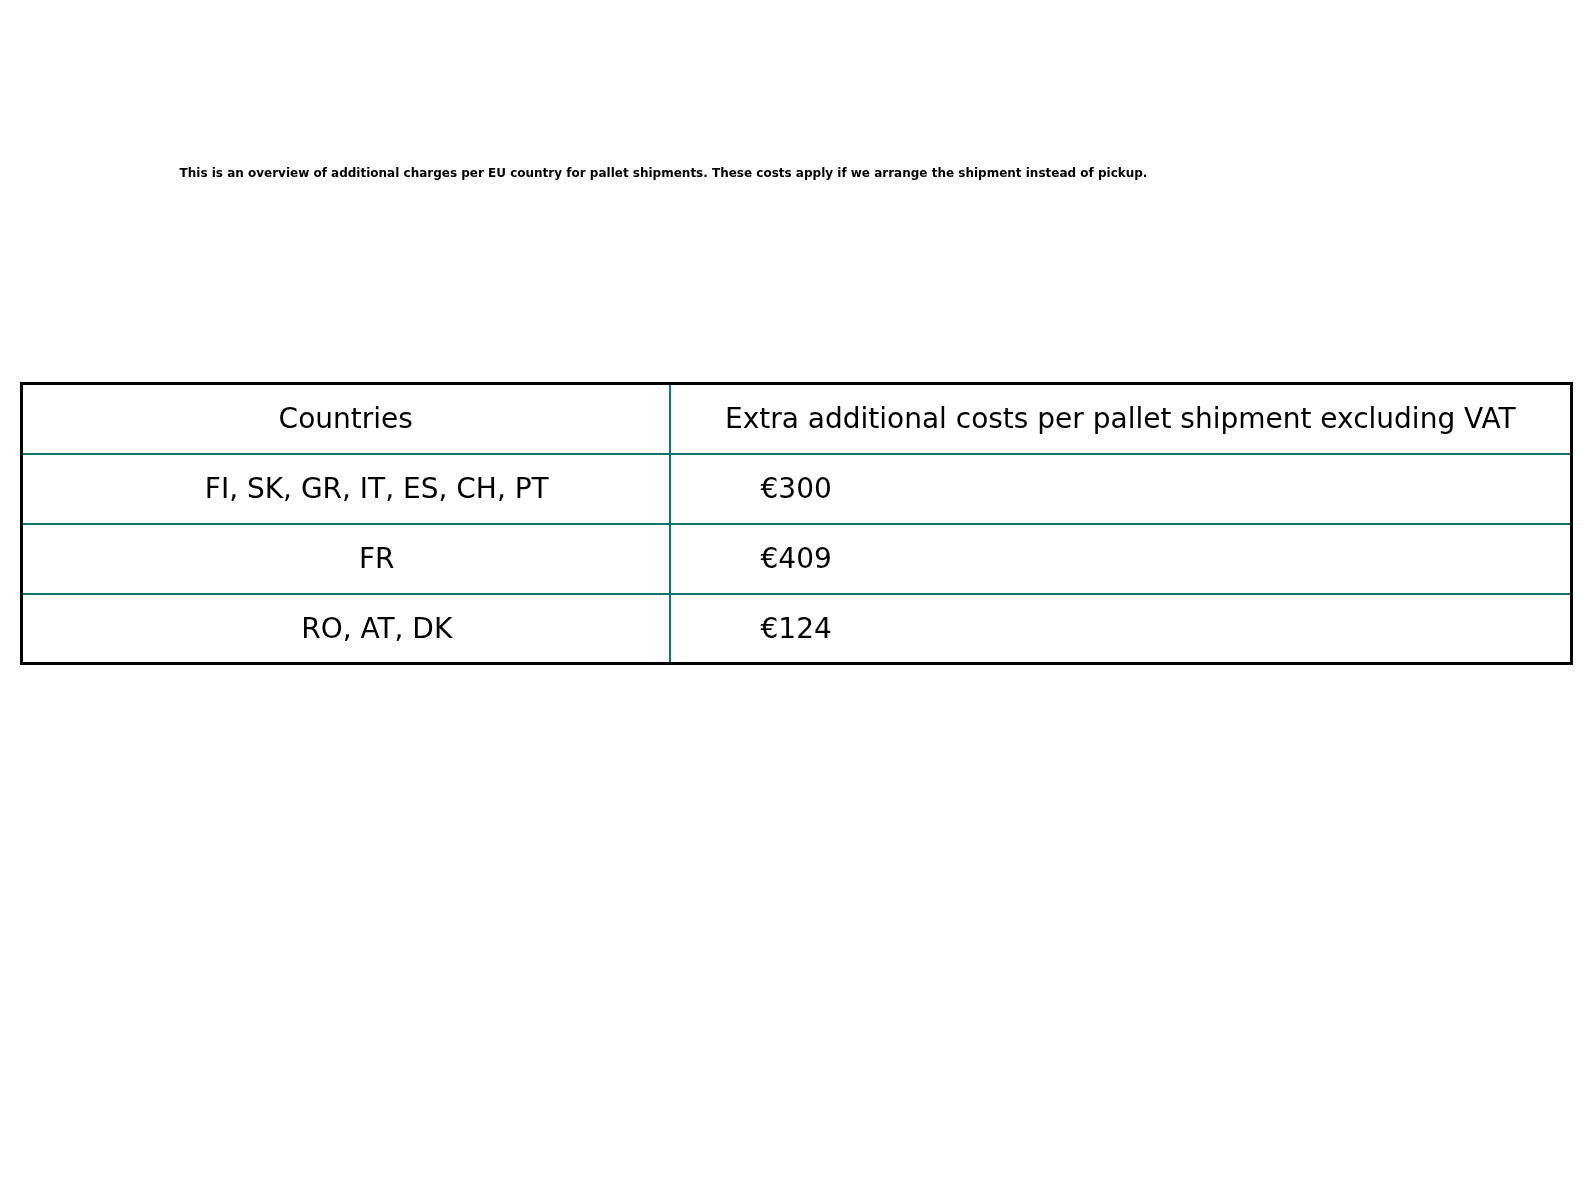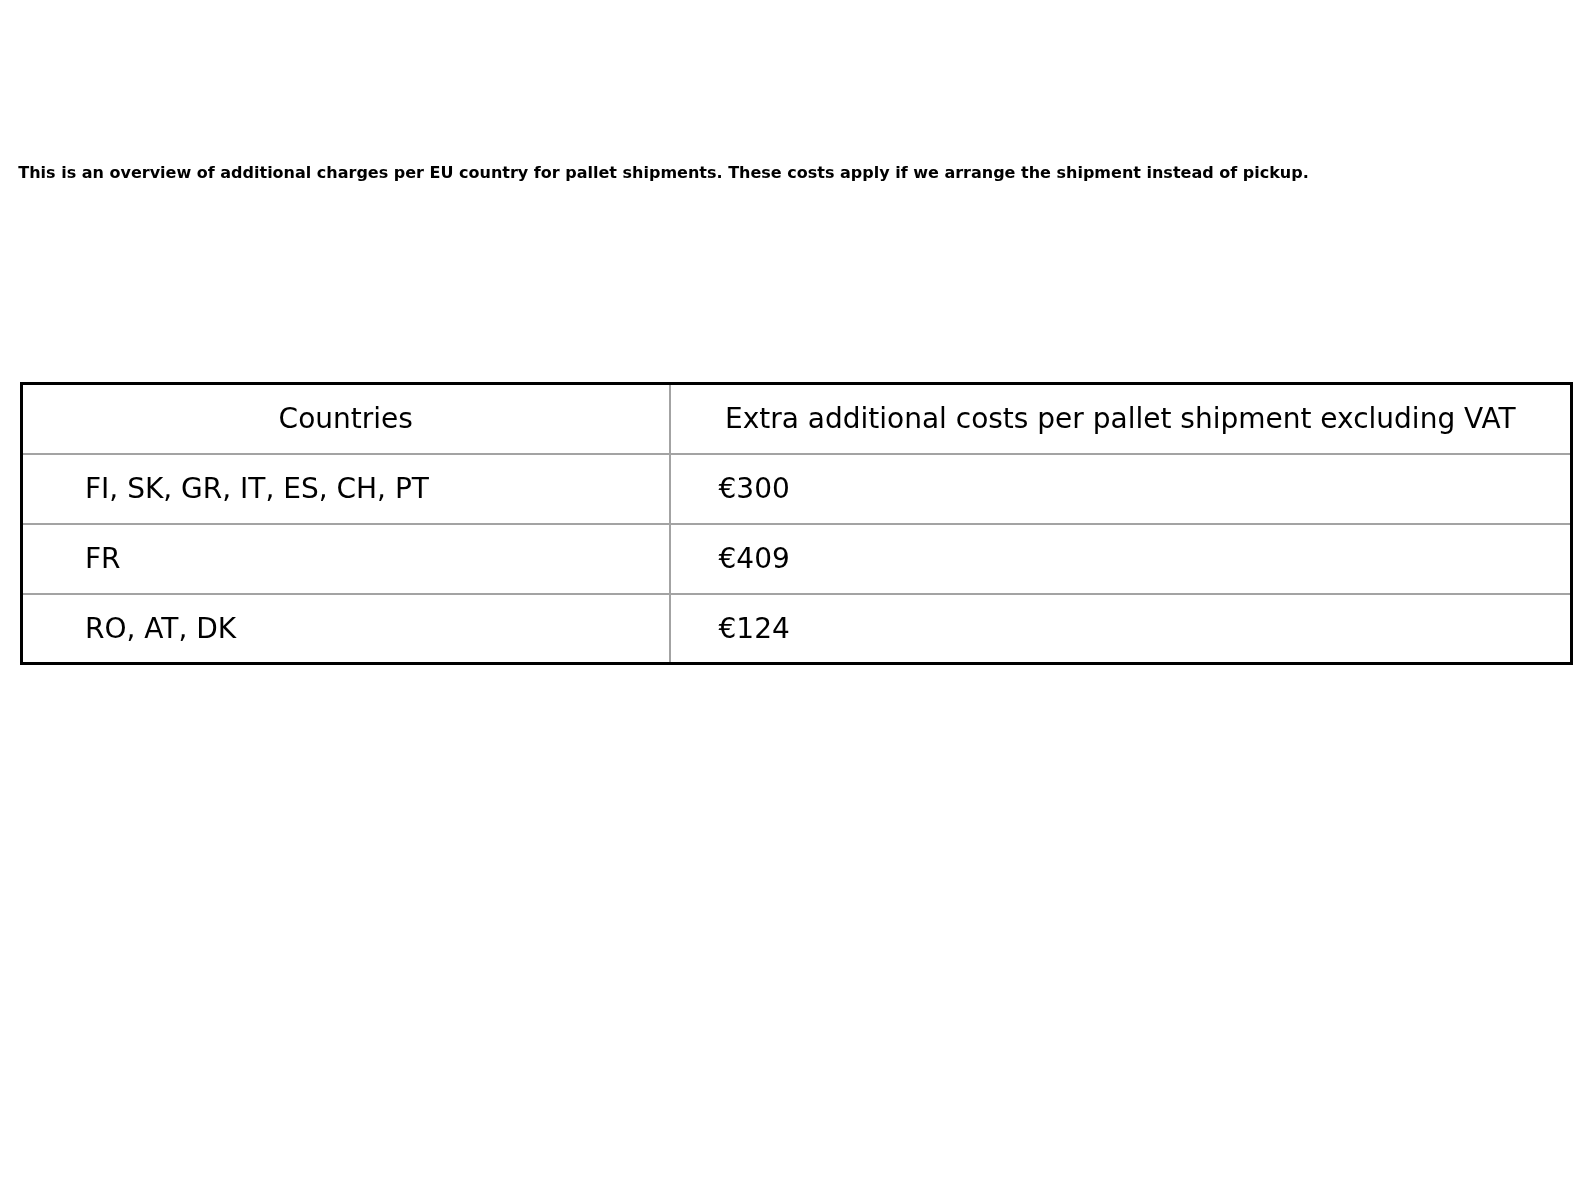--- a/index.html
+++ b/index.html
@@ -11,59 +11,59 @@
     color: #000000;
     position: relative;
     overflow: hidden;
   }
   .intro-note {
     position: absolute;
     top: 160px;
     left: 0;
     width: 1327px;
     text-align: center;
-    font-size: 16px;
+    font-size: 12px;
     font-weight: bold;
     line-height: 26px;
     color: #000000;
     white-space: nowrap;
   }
   table.charges {
     position: absolute;
     left: 20px;
     top: 382px;
     width: 1550px;
     border-collapse: collapse;
     table-layout: fixed;
     border: 3px solid #000000;
     background: #ffffff;
   }
   table.charges th,
   table.charges td {
-    border: 2px solid #a3a3a3;
+    border: 2px solid #0f766e;
     font-size: 28px;
     font-weight: normal;
     color: #000000;
     height: 70px;
     vertical-align: middle;
     background: #ffffff;
     overflow: hidden;
     white-space: nowrap;
   }
   table.charges th {
     text-align: center;
     padding: 0;
   }
   table.charges td.col-countries {
-    text-align: left;
+    text-align: center;
     padding-left: 62px;
   }
   table.charges td.col-cost {
     text-align: left;
-    padding-left: 48px;
+    padding-left: 90px;
   }
 </style>
 </head>
 <body>
 
 <div class="intro-note">This is an overview of additional charges per EU country for pallet shipments. These costs apply if we arrange the shipment instead of pickup.</div>
 
 <table class="charges">
   <colgroup>
     <col style="width:648px">

